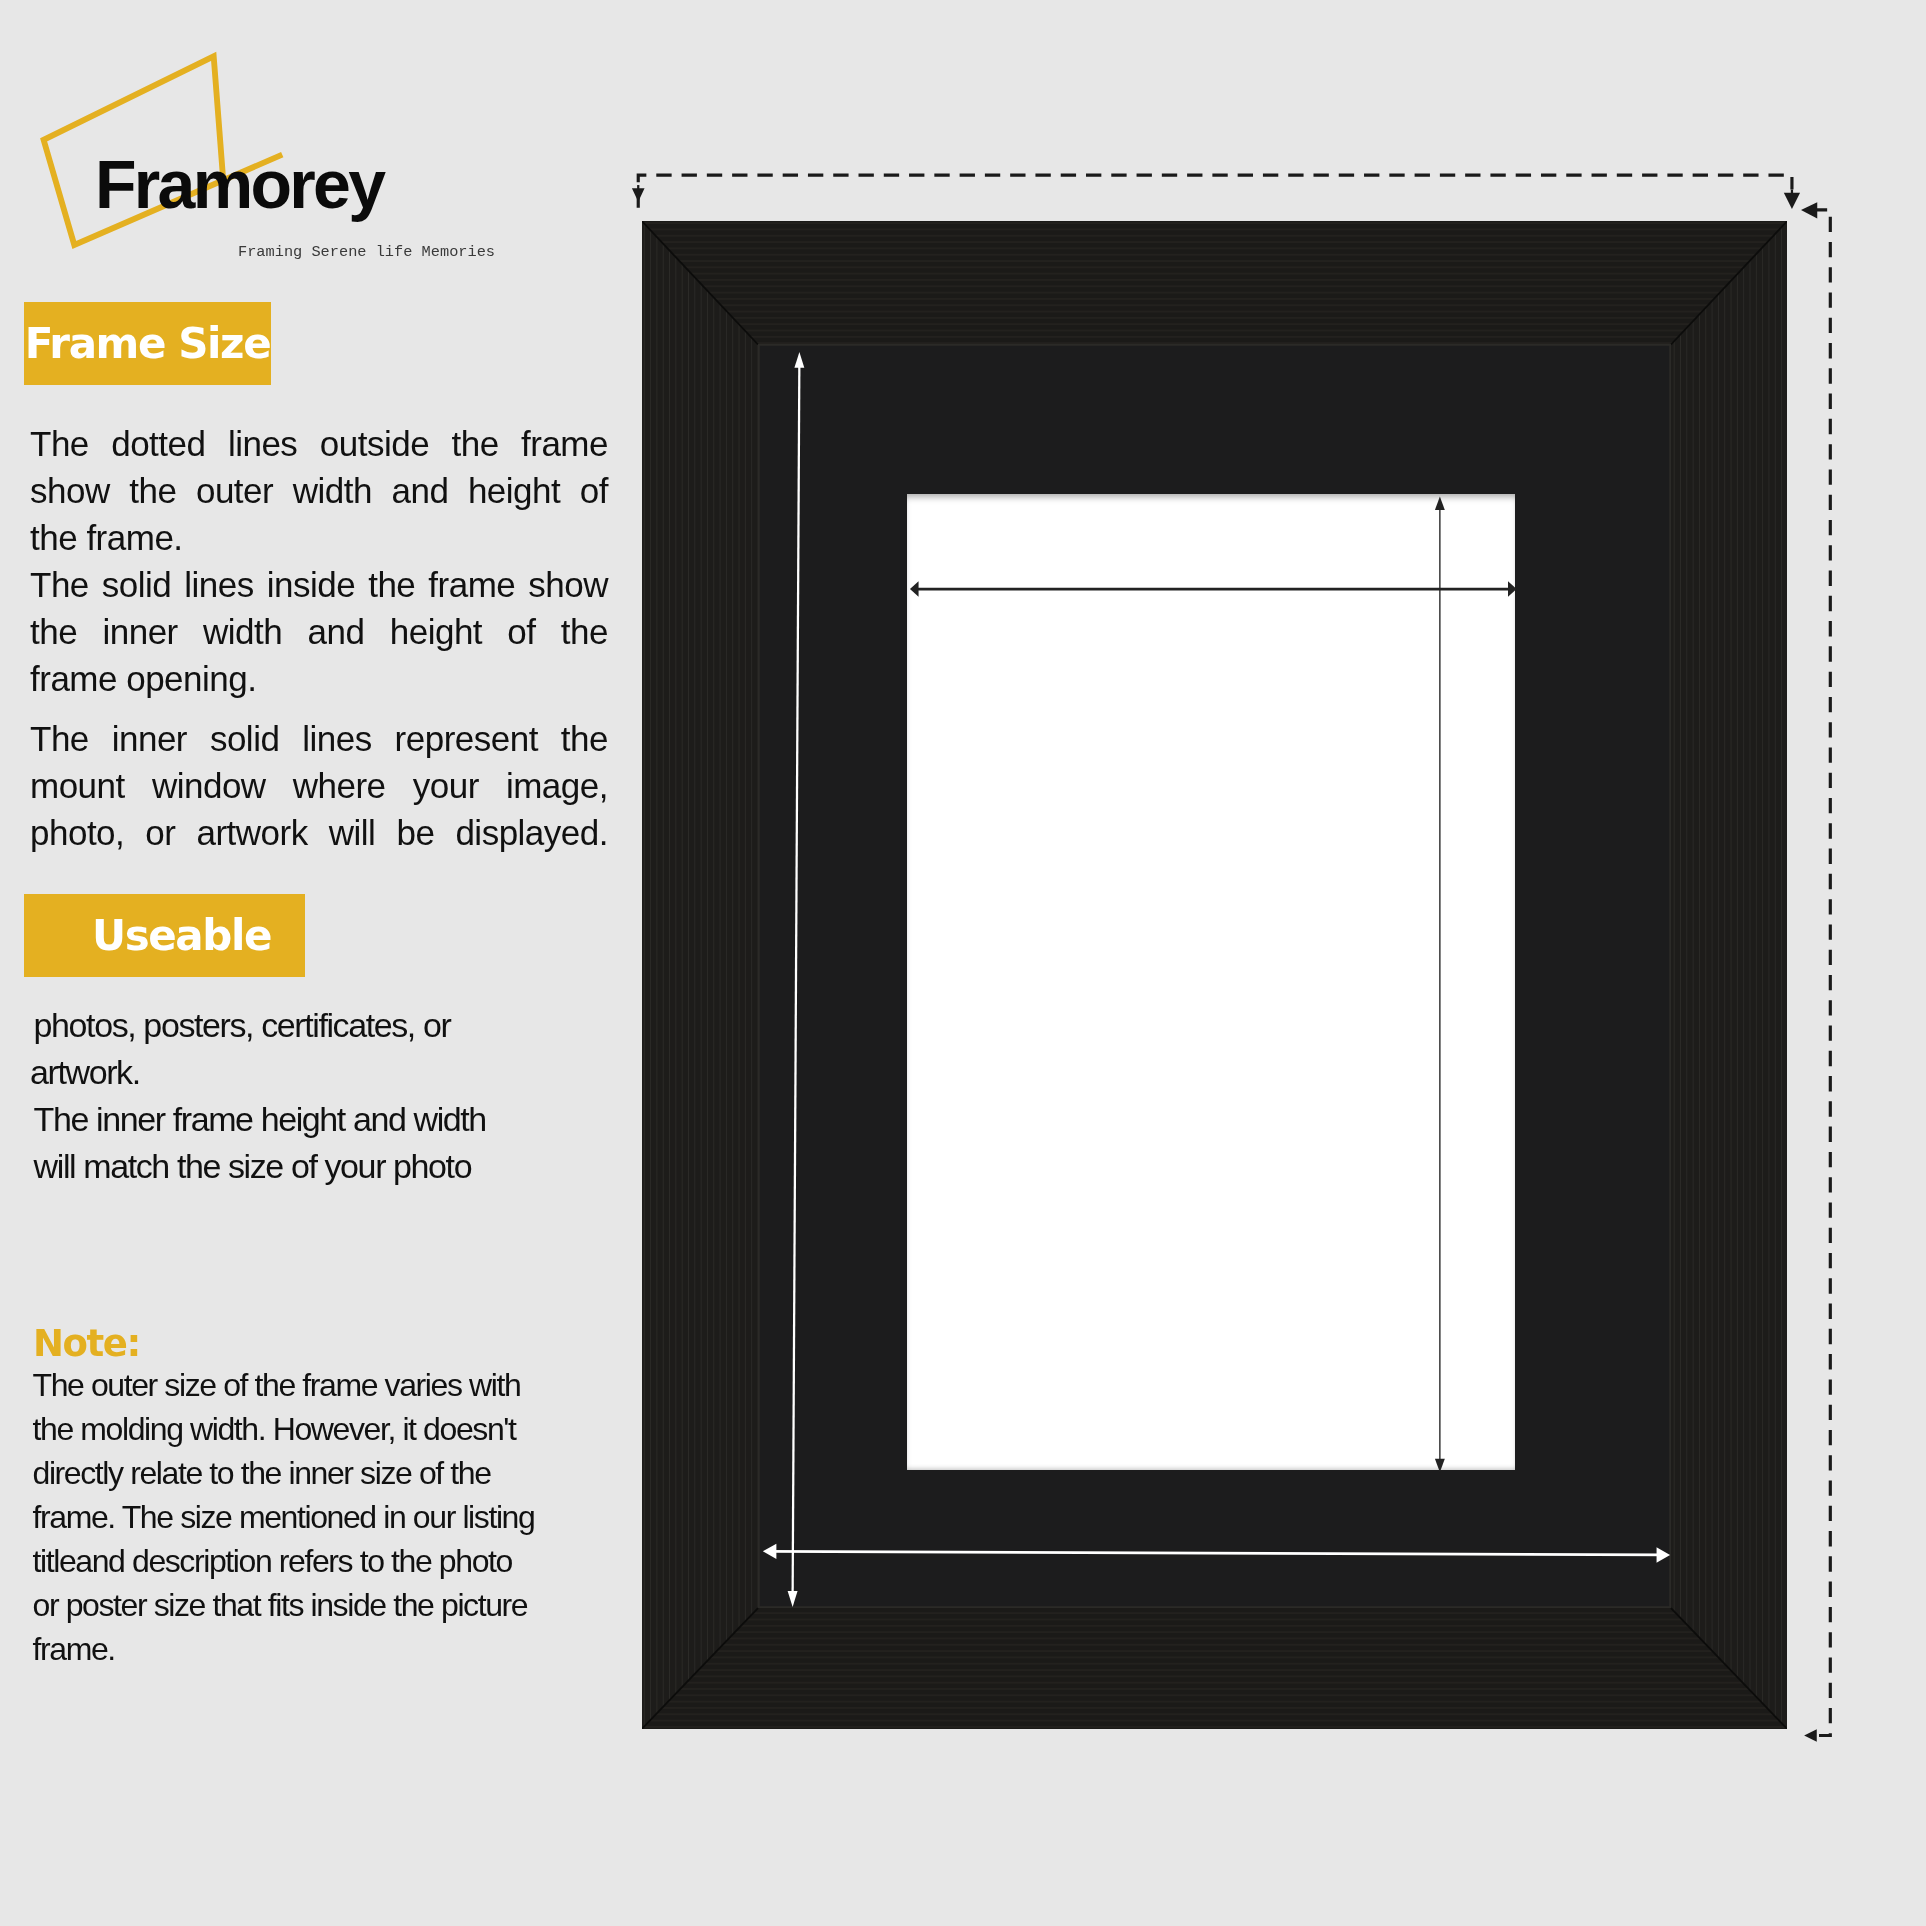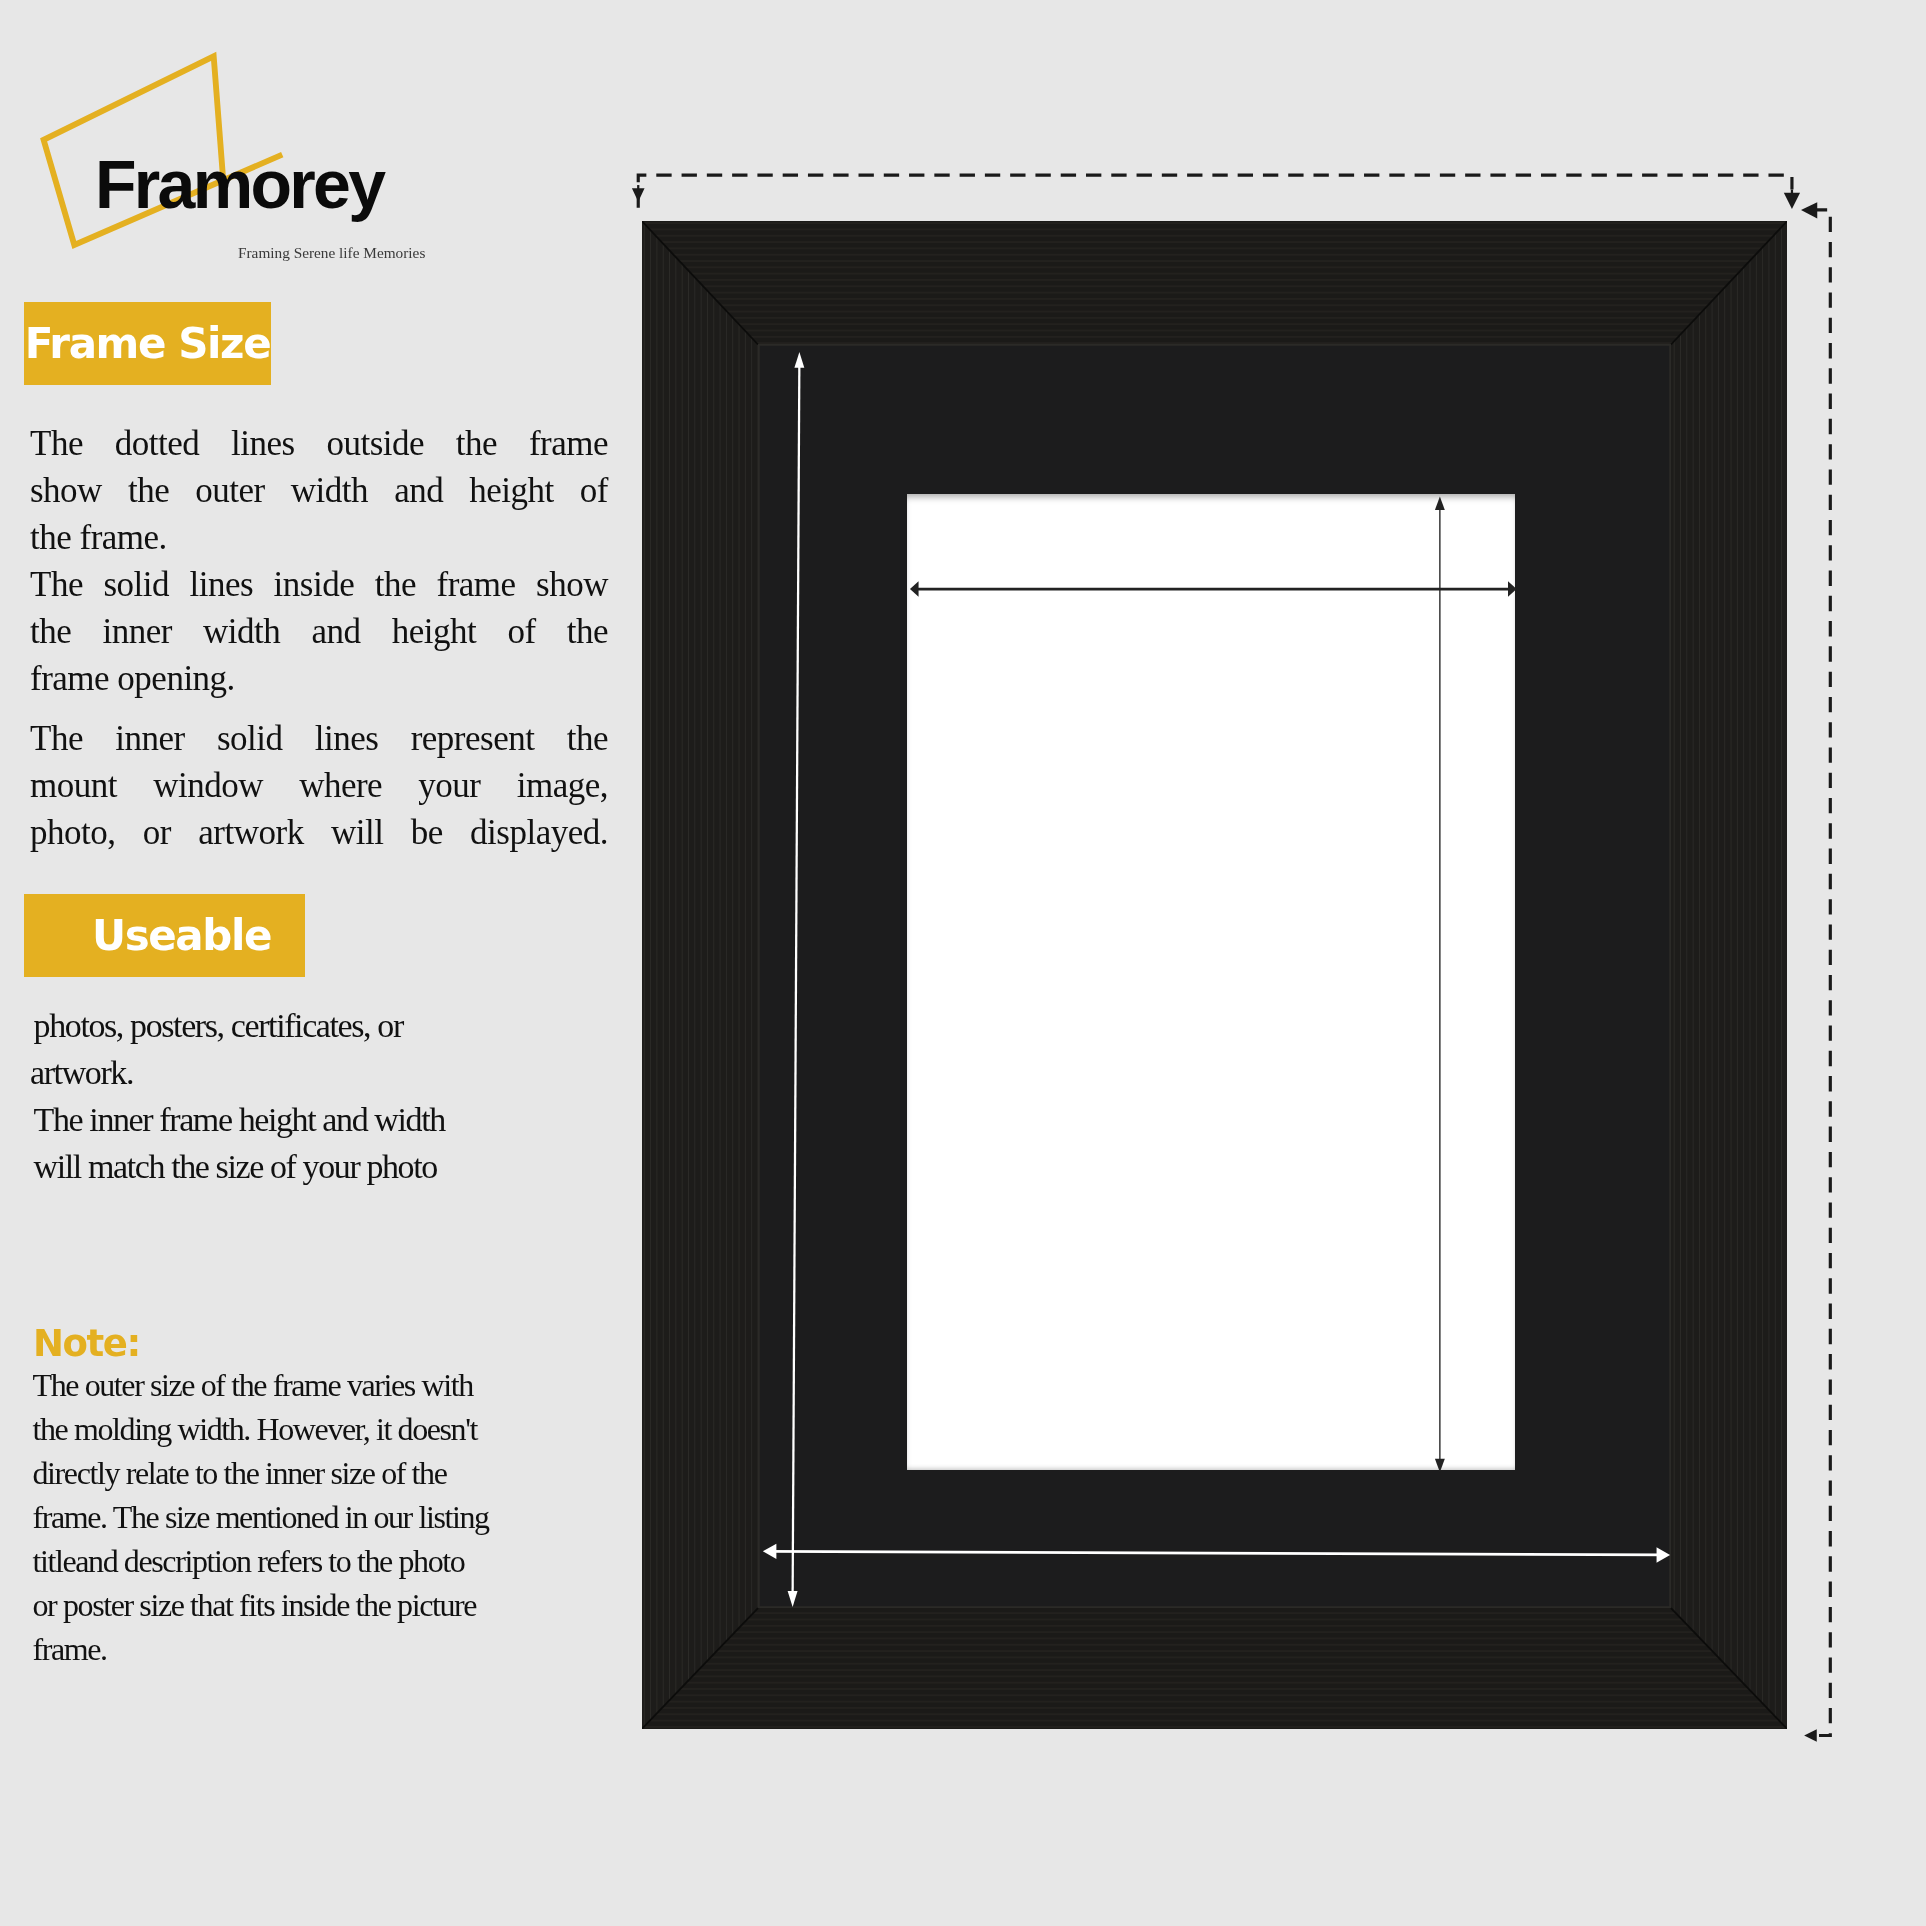--- a/index.html
+++ b/index.html
@@ -14,38 +14,38 @@
 
   
   #logo { left: 36px; top: 50px; width: 497px; height: 203px; }
   #logo-word {
     position: absolute; left: 59px; top: 100px;
     font-family: Liberation Sans, sans-serif; font-weight: bold;
     font-size: 68px; letter-spacing: -2.7px; color: #0b0b0b; line-height: 1;
   }
   #logo-tag {
     position: absolute; left: 202px; top: 195px;
-    font-family: Liberation Serif, serif;
+    font-family: Liberation Mono, monospace;
     font-size: 15.3px; color: #3a3a3a; line-height: 1;
   }
 
   
   .badge {
     position: absolute; left: 24px; width: 247px; height: 83px;
     background: #e4b021; color: #fff;
     font-family: "DejaVu Sans", sans-serif; font-weight: bold;
     font-size: 42px; letter-spacing: -1.4px;
     display: flex; align-items: center; justify-content: center;
   }
   #badge-frame-size { top: 302px; }
   #badge-useable { top: 894px; padding-left: 34px; }
 
   .para {
     position: absolute; left: 30px; width: 578px;
-    font-family: Liberation Serif, serif; color: #111;
+    font-family: Liberation Sans, sans-serif; color: #111;
   }
   .para p { margin: 0; }
   #para-frame-size { top: 420px; font-size: 35px; line-height: 47px; letter-spacing: -0.5px; }
   #para-frame-size .justify { text-align: justify; text-align-last: justify; }
   #para-frame-size .gap { height: 12.6px; }
 
   #para-useable { top: 1002px; font-size: 34px; line-height: 47px; letter-spacing: -1.4px; }
   #note-label {
     position: absolute; left: 33px; top: 1325px;
     font-family: "DejaVu Sans", sans-serif; font-weight: bold;

